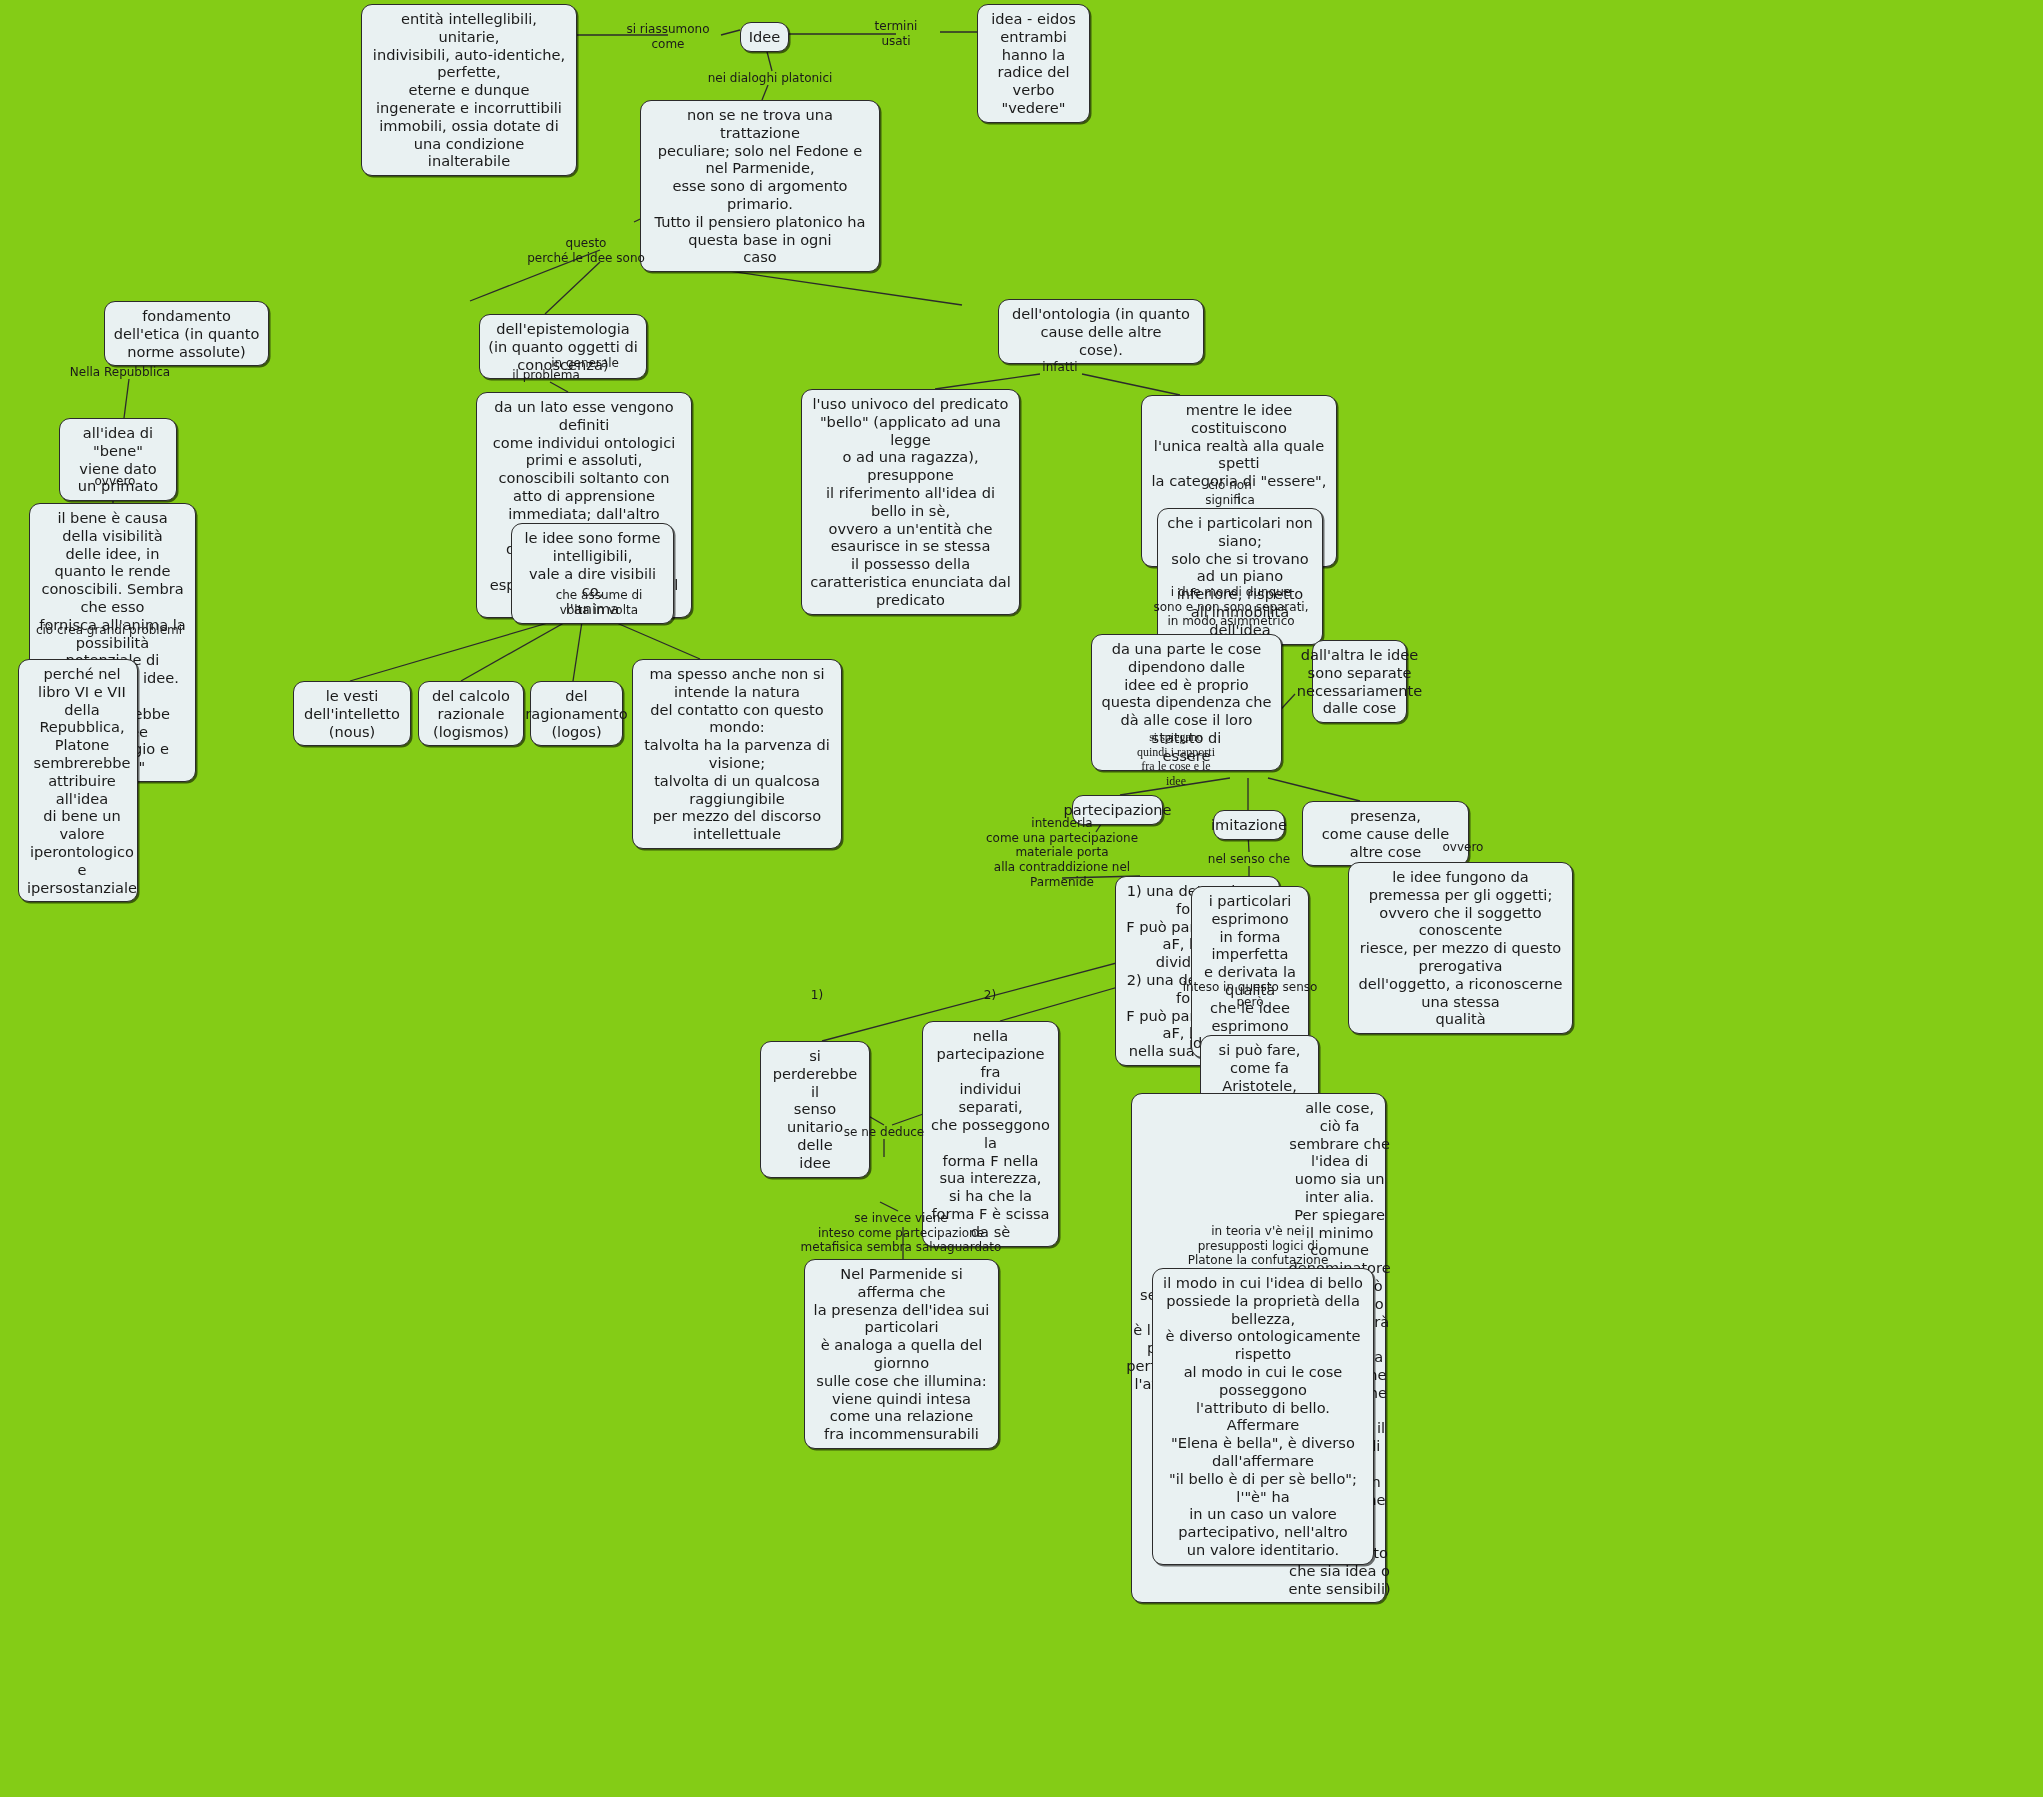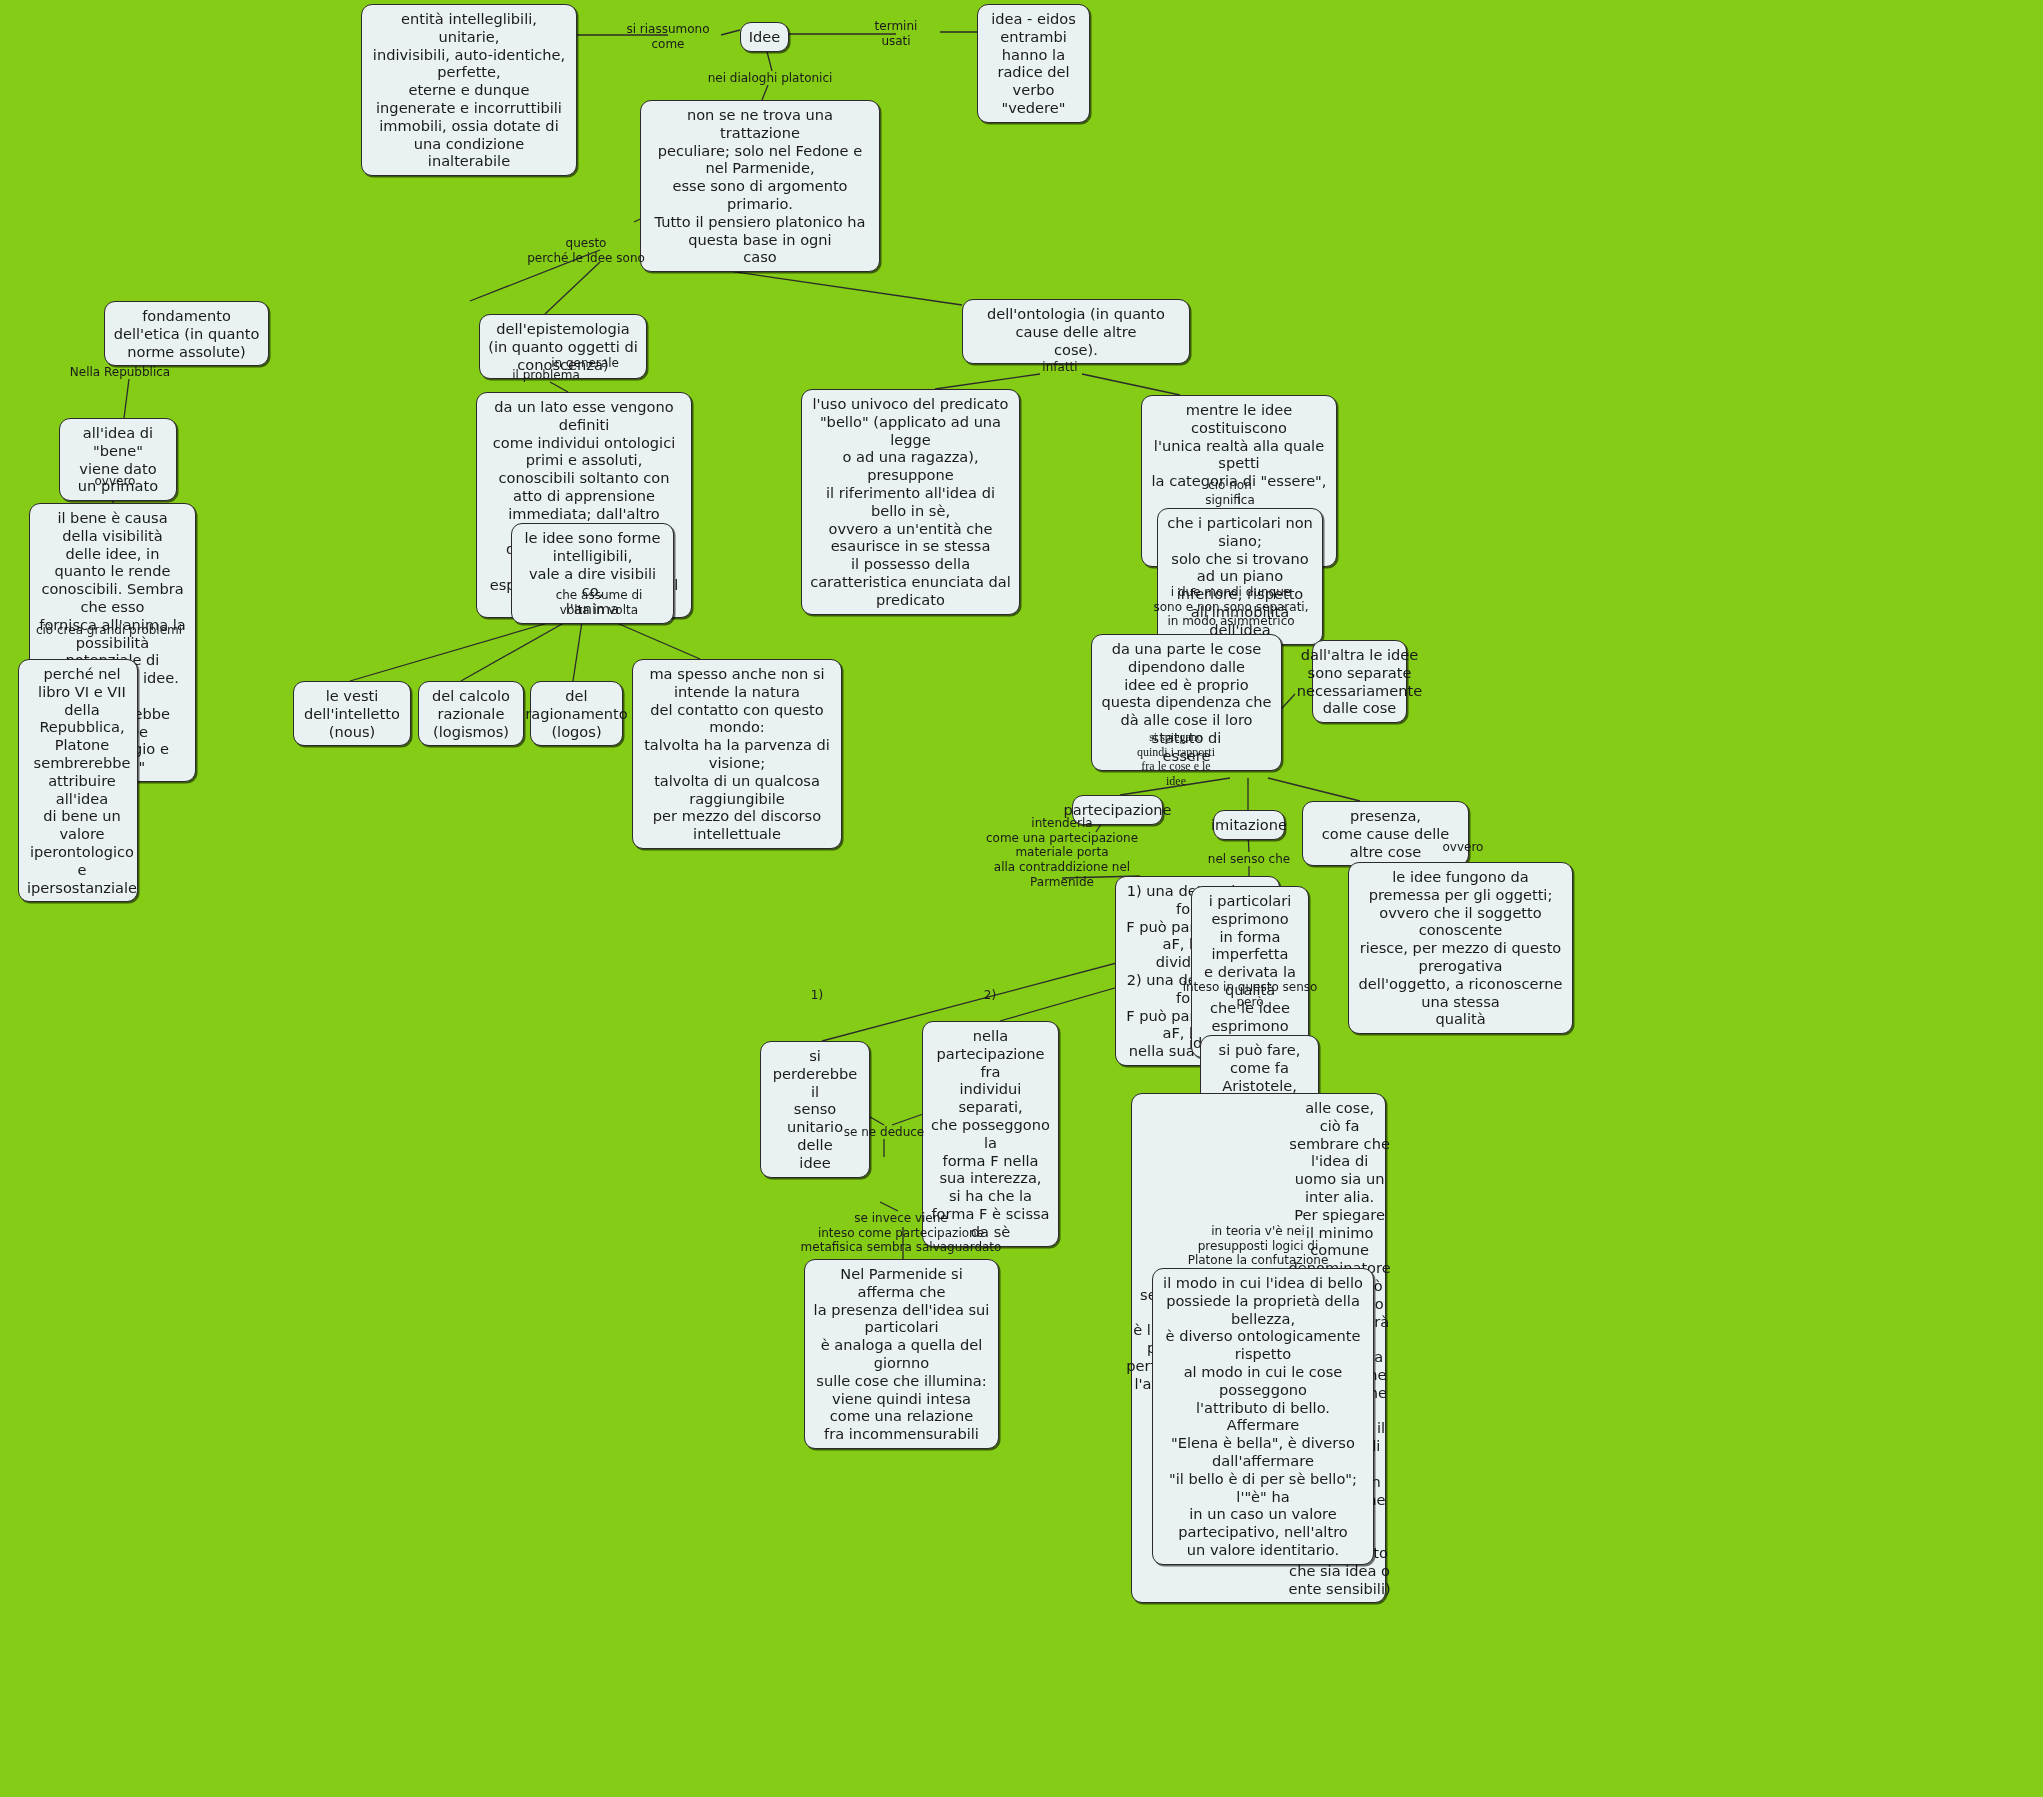--- a/index.html
+++ b/index.html
@@ -123,21 +123,21 @@
 "vedere"</div>
     <div class="node" style="left: 640px; top: 100px; width: 240px; min-height: 69px;">non se ne trova una trattazione
 peculiare; solo nel Fedone e nel Parmenide,
 esse sono di argomento primario.
 Tutto il pensiero platonico ha questa base in ogni
 caso</div>
     <div class="node" style="left: 104px; top: 301px; width: 165px; min-height: 32px;">fondamento dell'etica (in quanto
 norme assolute)</div>
     <div class="node" style="left: 479px; top: 314px; width: 168px; min-height: 32px;">dell'epistemologia
 (in quanto oggetti di conoscenza)</div>
-    <div class="node" style="left: 962px; top: 299px; width: 228px; min-height: 32px;">dell'ontologia (in quanto cause delle altre
+    <div class="node" style="left: 998px; top: 299px; width: 206px; min-height: 32px;">dell'ontologia (in quanto cause delle altre
 cose).</div>
     <div class="node" style="left: 59px; top: 418px; width: 118px; min-height: 31px;">all'idea di "bene"
 viene dato un primato</div>
     <div class="node" style="left: 29px; top: 503px; width: 167px; min-height: 86px;">il bene è causa della visibilità
 delle idee, in quanto le rende
 conoscibili. Sembra che esso
 fornisca all'anima la possibilità
 potenziale di conoscere le idee.
 Il bene trascenderebbe dalle idee
 per "prestigio e potenza"</div>

